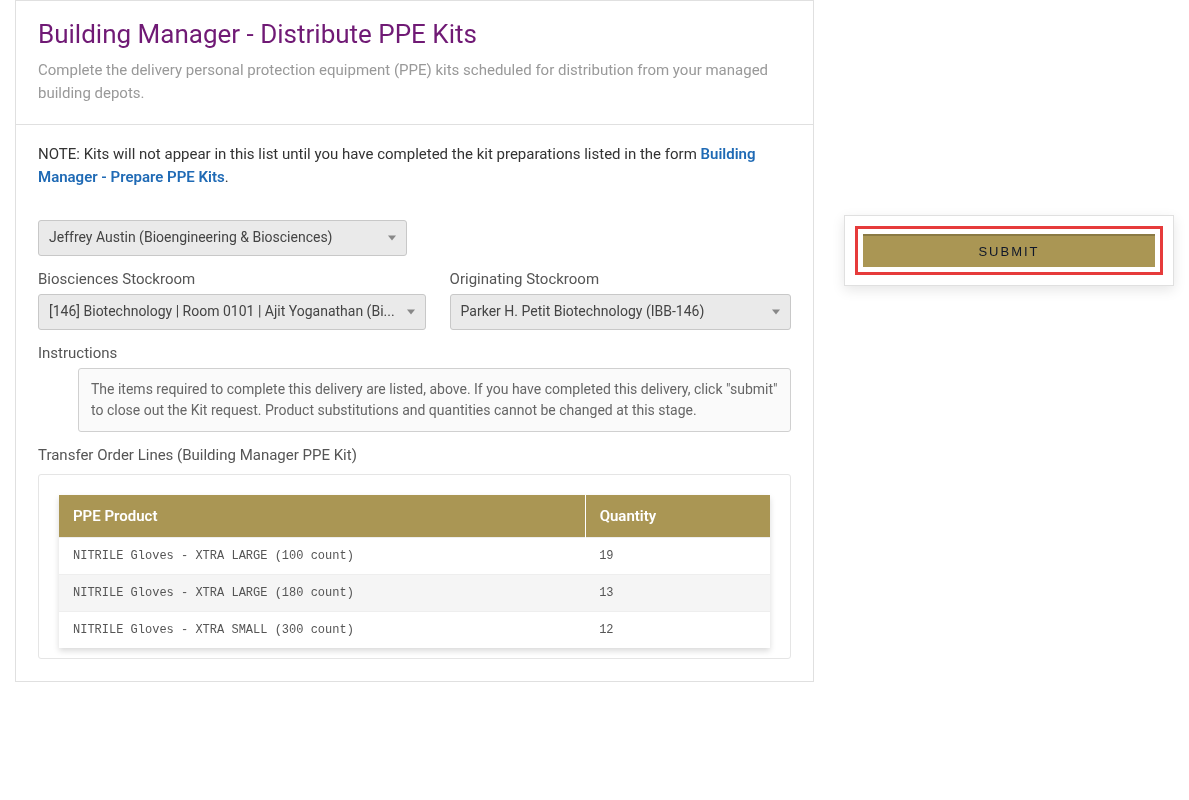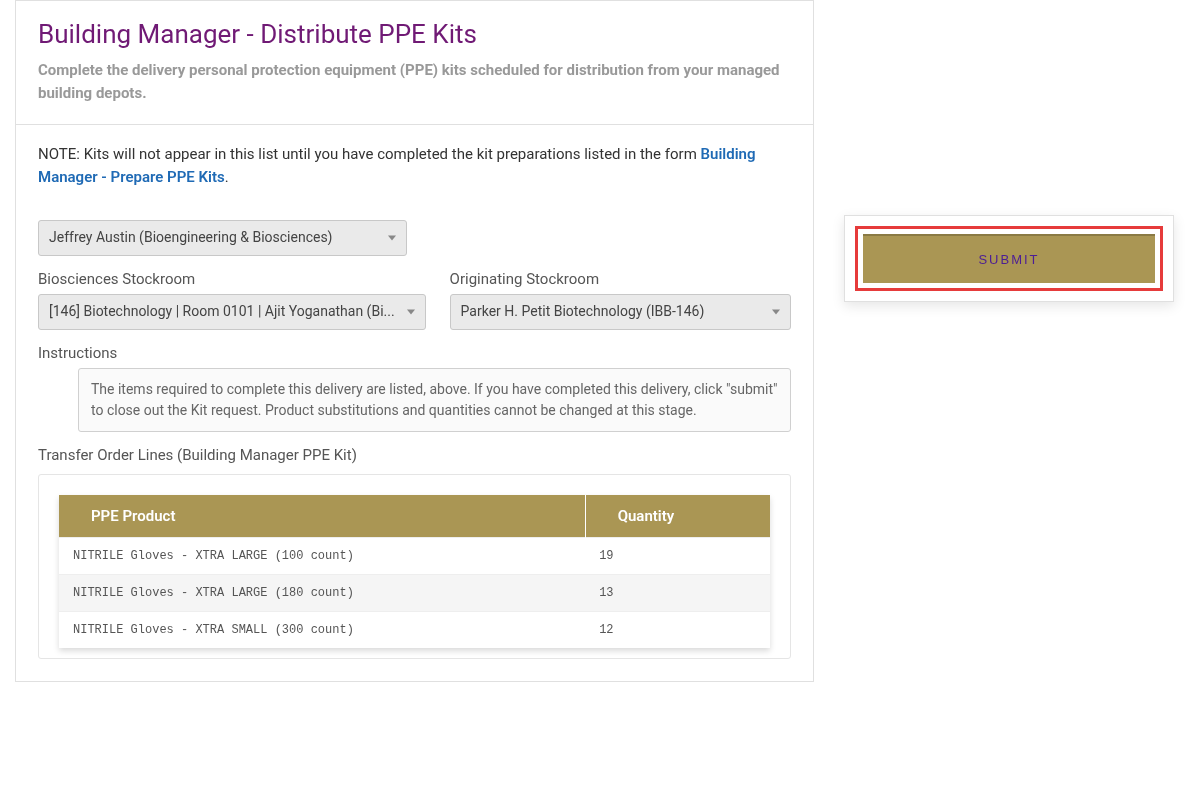--- a/index.html
+++ b/index.html
@@ -27,21 +27,20 @@
     .page-title {
       font-size: 26px;
       font-weight: 400;
       color: #701a75;
       margin-bottom: 10px;
     }
     .page-subtitle {
       font-size: 15px;
       color: #999;
       line-height: 1.5;
-      font-weight: bold;
     }
     .note-section {
       padding: 18px 22px;
       font-size: 15px;
       color: #333;
       line-height: 1.5;
     }
     .note-link {
       color: #1f6ab5;
       font-weight: 600;
@@ -120,21 +119,21 @@
     }
     .ppe-table {
       width: 100%;
       border-collapse: collapse;
       box-shadow: 0 3px 6px rgba(0,0,0,0.15);
     }
     .ppe-table th {
       background: #aa9654;
       color: #fff;
       text-align: left;
-      padding: 12px 32px;
+      padding: 12px 14px;
       font-size: 15px;
       font-weight: 600;
       border-right: 1px solid #fff;
     }
     .ppe-table th:last-child { border-right: none; }
     .ppe-table td {
       padding: 11px 14px;
       font-size: 12px;
       color: #555;
       border-top: 1px solid #eee;
@@ -152,24 +151,24 @@
       background: #fff;
       box-shadow: 0 4px 12px rgba(0,0,0,0.1);
     }
     .submit-highlight {
       border: 3px solid #e63b3b;
       padding: 5px;
     }
     .submit-button {
       width: 100%;
       background: #aa9654;
-      color: #4c1d95;
+      color: #0f172a;
       border: none;
       border-top: 2px solid #8a7a44;
-      padding: 16px 0;
+      padding: 8px 0;
       font-size: 13px;
       letter-spacing: 2px;
       font-weight: 500;
       cursor: pointer;
       text-align: center;
     }
   </style>
 </head>
 <body>
 

